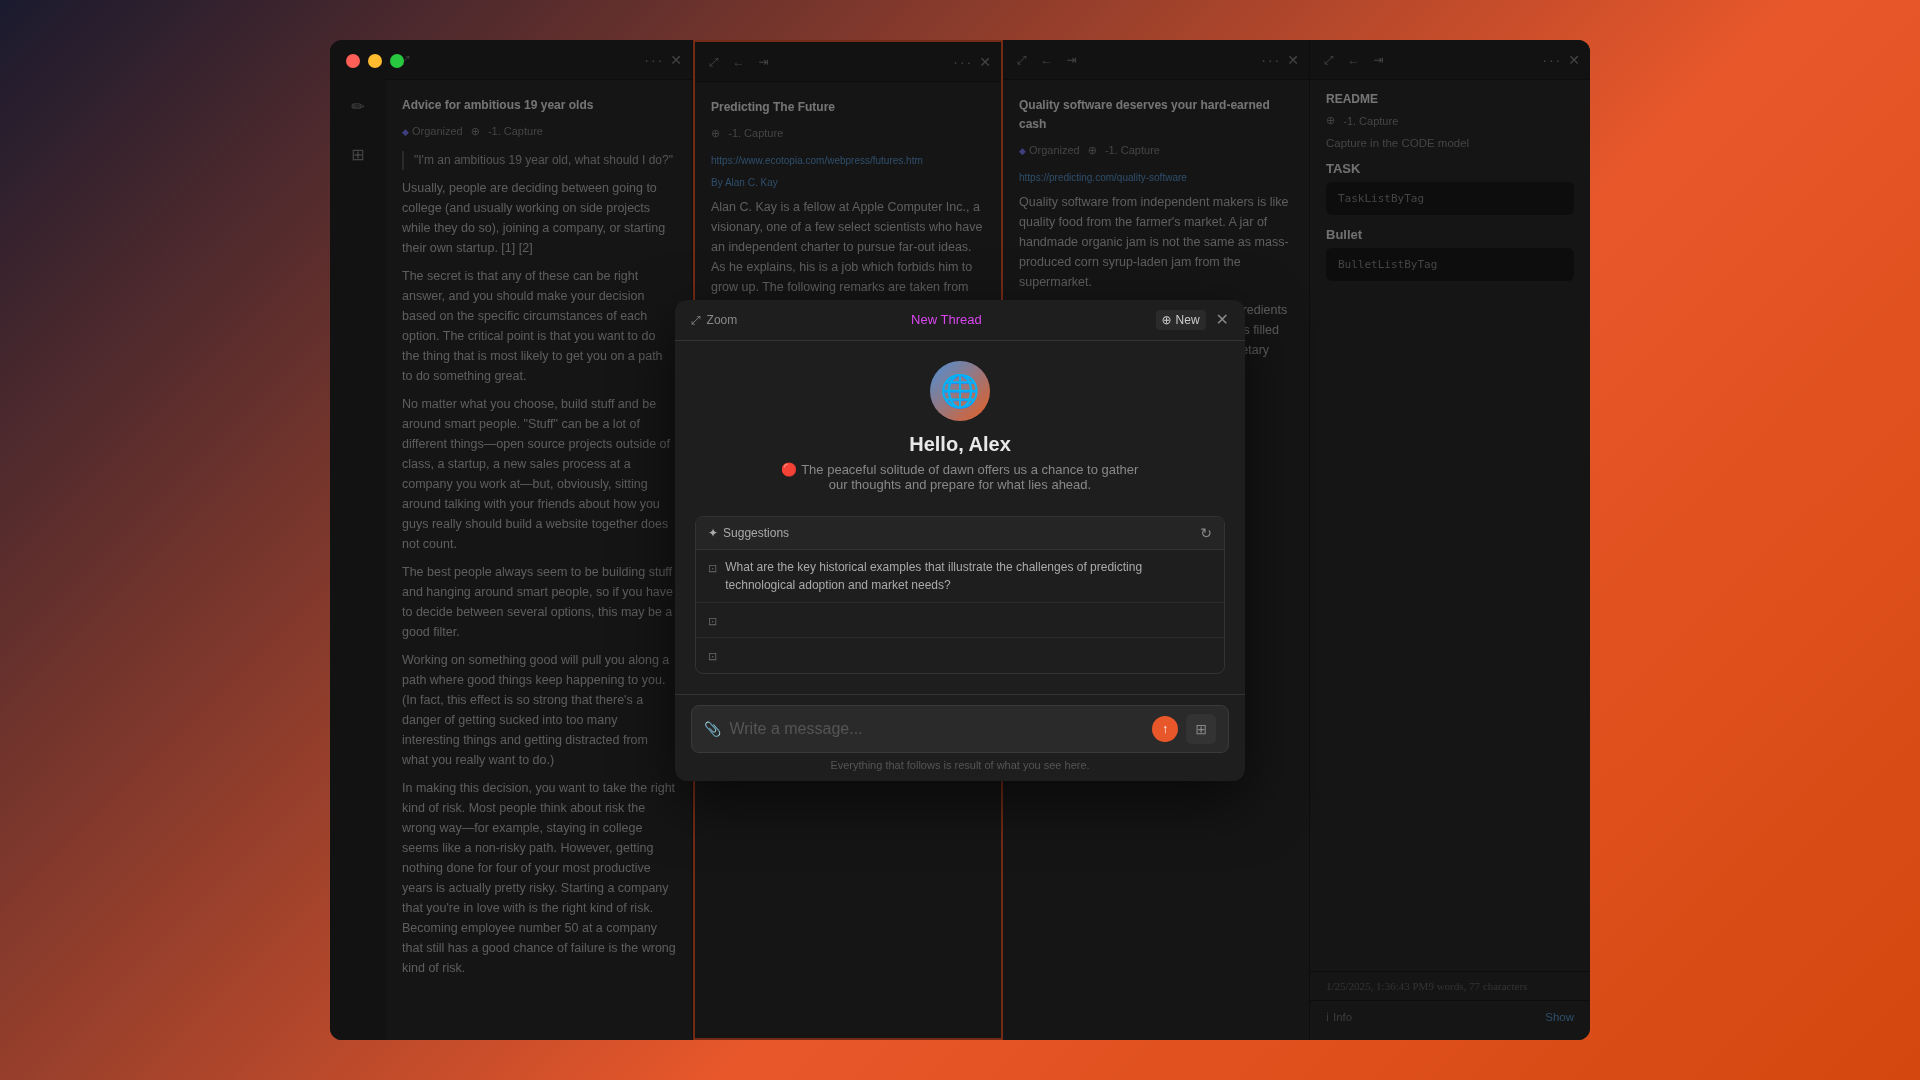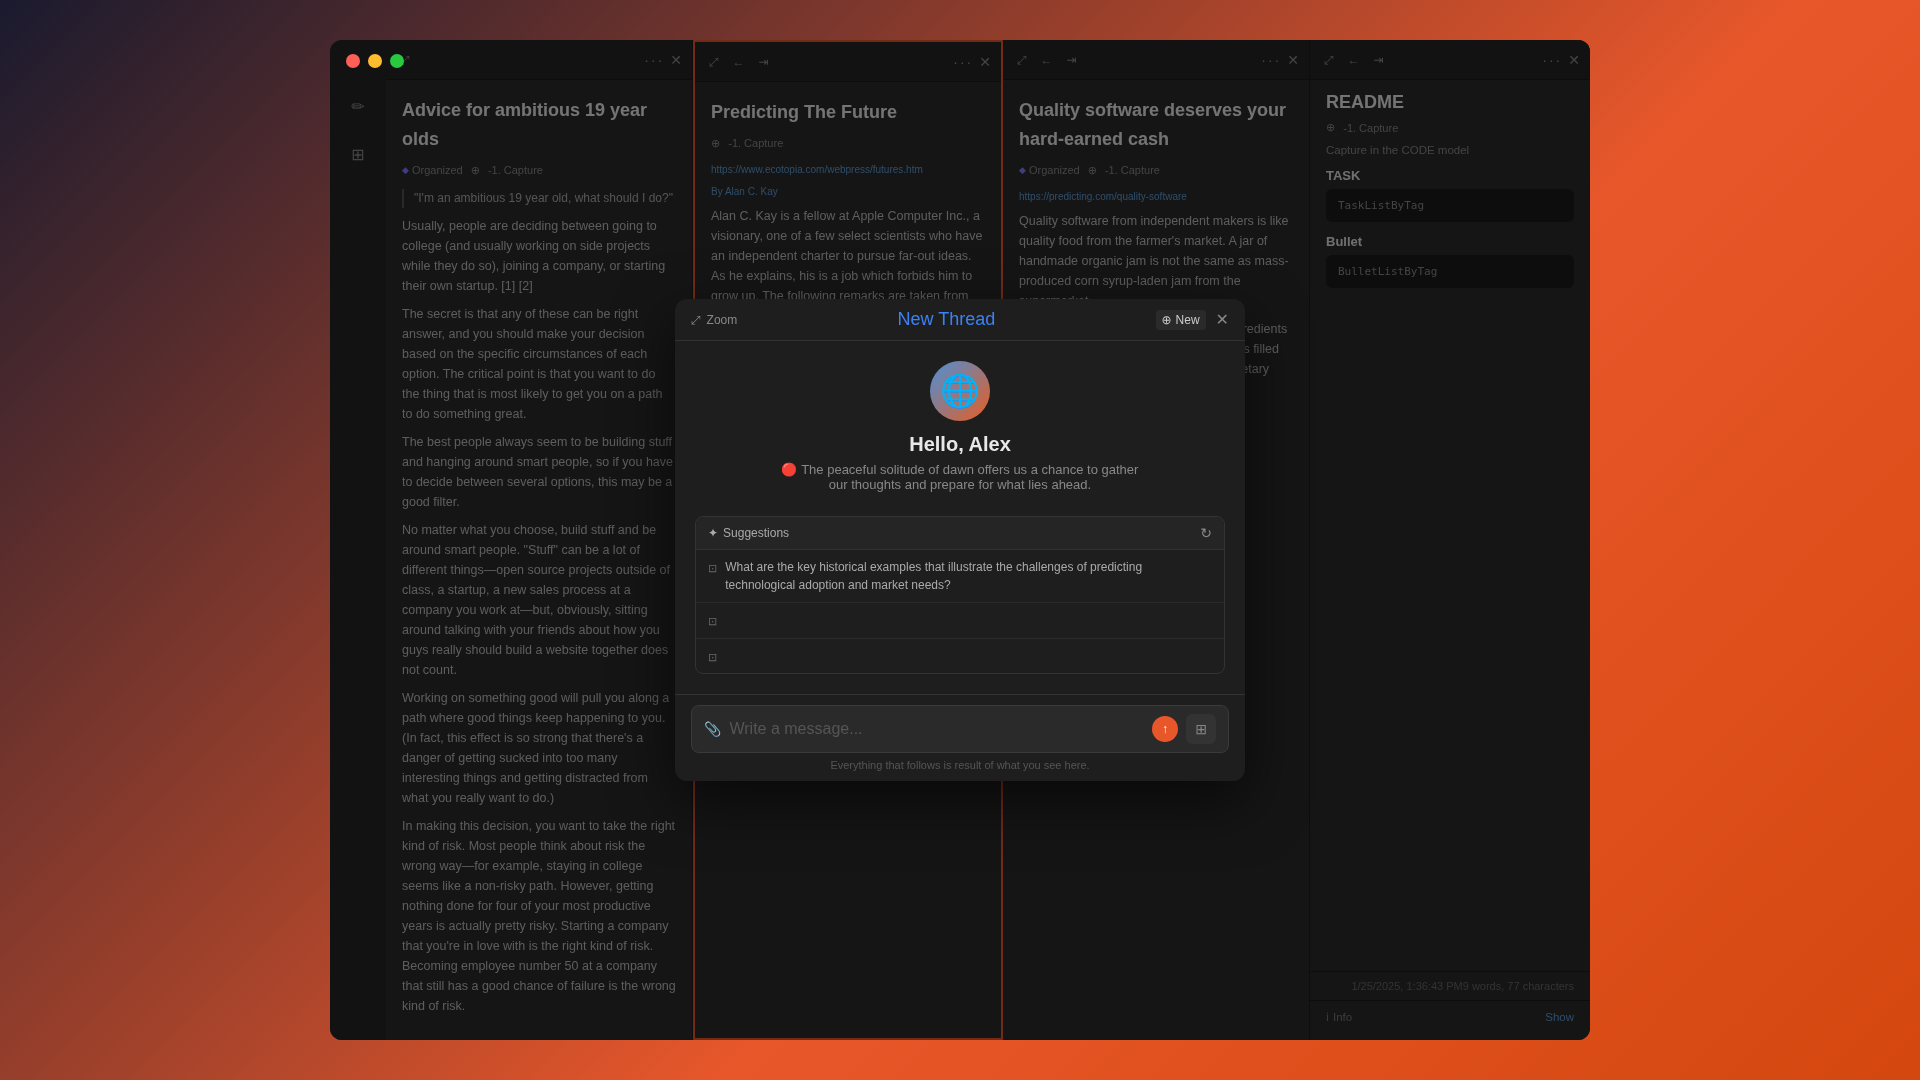--- a/index.html
+++ b/index.html
@@ -134,21 +134,21 @@
       padding: 16px;
       color: #ccc;
       font-size: 12.5px;
       line-height: 1.6;
     }
     .panel-body::-webkit-scrollbar { width: 4px; }
     .panel-body::-webkit-scrollbar-track { background: transparent; }
     .panel-body::-webkit-scrollbar-thumb { background: #444; border-radius: 2px; }
 
     .panel-title {
-      font-size: 18px;
+      font-size: 12px;
       font-weight: 700;
       color: #e8e8e8;
       margin-bottom: 8px;
     }
 
     .panel-meta {
       display: flex;
       align-items: center;
       gap: 8px;
       margin-bottom: 10px;
@@ -225,22 +225,23 @@
       font-family: 'SF Mono', monospace;
       margin-bottom: 8px;
     }
 
     .readme-footer {
       padding: 8px 16px;
       border-top: 1px solid #1a1a1a;
       font-size: 11px;
       color: #666;
       display: flex;
-      justify-content: flex-end;
-      align-items: center;
+      justify-content: flex-start;
+      align-items: center;
+      font-family: Liberation Serif, serif;
     }
     .info-row {
       display: flex;
       align-items: center;
       justify-content: space-between;
       padding: 4px 0;
     }
     .info-label {
       color: #777;
       font-size: 11.5px;
@@ -286,22 +287,22 @@
     .modal-header-left {
       display: flex;
       align-items: center;
       gap: 6px;
       color: #888;
       font-size: 12px;
     }
     .modal-title {
       flex: 1;
       text-align: center;
-      font-size: 18px;
-      color: #3b82f6;
+      font-size: 13px;
+      color: #d946ef;
       font-weight: 500;
     }
     .modal-header-right {
       display: flex;
       align-items: center;
       gap: 10px;
     }
     .modal-new-btn {
       display: flex;
       align-items: center;
@@ -486,22 +487,22 @@
           <span class="meta-tag">
             <span class="meta-diamond">◆</span>
             <span>Organized</span>
           </span>
           <span>⊕</span>
           <span>-1. Capture</span>
         </div>
         <div class="quote-block">"I'm an ambitious 19 year old, what should I do?"</div>
         <p class="panel-paragraph">Usually, people are deciding between going to college (and usually working on side projects while they do so), joining a company, or starting their own startup. [1] [2]</p>
         <p class="panel-paragraph">The secret is that any of these can be right answer, and you should make your decision based on the specific circumstances of each option. The critical point is that you want to do the thing that is most likely to get you on a path to do something great.</p>
+        <p class="panel-paragraph">No matter what you choose, build stuff and be around smart people. "Stuff" can be a lot of different things—open source projects outside of class, a startup, a new sales process at a company you work at—but, obviously, sitting around talking with your friends about how you guys really should build a website together does not count.</p>
         <p class="panel-paragraph">The best people always seem to be building stuff and hanging around smart people, so if you have to decide between several options, this may be a good filter.</p>
-        <p class="panel-paragraph">No matter what you choose, build stuff and be around smart people. "Stuff" can be a lot of different things—open source projects outside of class, a startup, a new sales process at a company you work at—but, obviously, sitting around talking with your friends about how you guys really should build a website together does not count.</p>
         <p class="panel-paragraph">Working on something good will pull you along a path where good things keep happening to you. (In fact, this effect is so strong that there's a danger of getting sucked into too many interesting things and getting distracted from what you really want to do.)</p>
         <p class="panel-paragraph">In making this decision, you want to take the right kind of risk. Most people think about risk the wrong way—for example, staying in college seems like a non-risky path. However, getting nothing done for four of your most productive years is actually pretty risky. Starting a company that you're in love with is the right kind of risk. Becoming employee number 50 at a company that still has a good chance of failure is the wrong kind of risk.</p>
 
       </div>
     </div>
 
     <div class="panel active-panel">
       <div class="panel-header">
         <div class="panel-header-left">
           <span class="panel-nav-btn">⤢</span>

